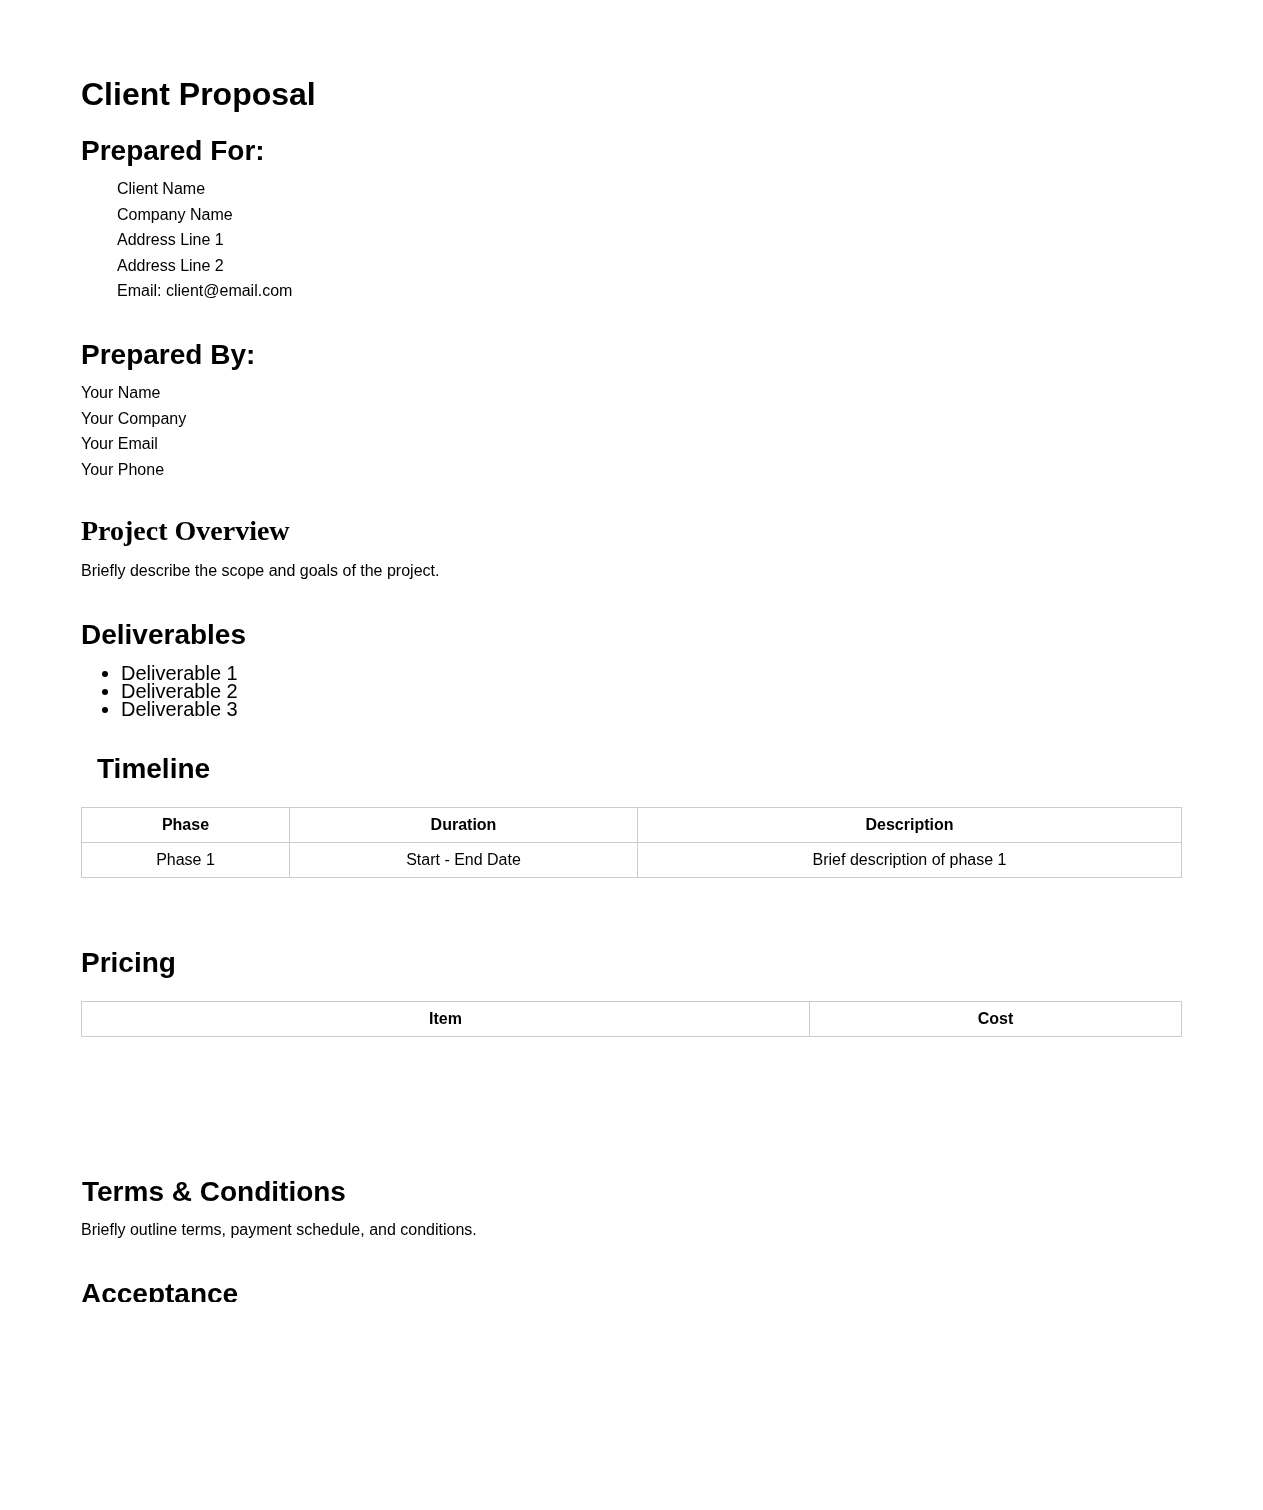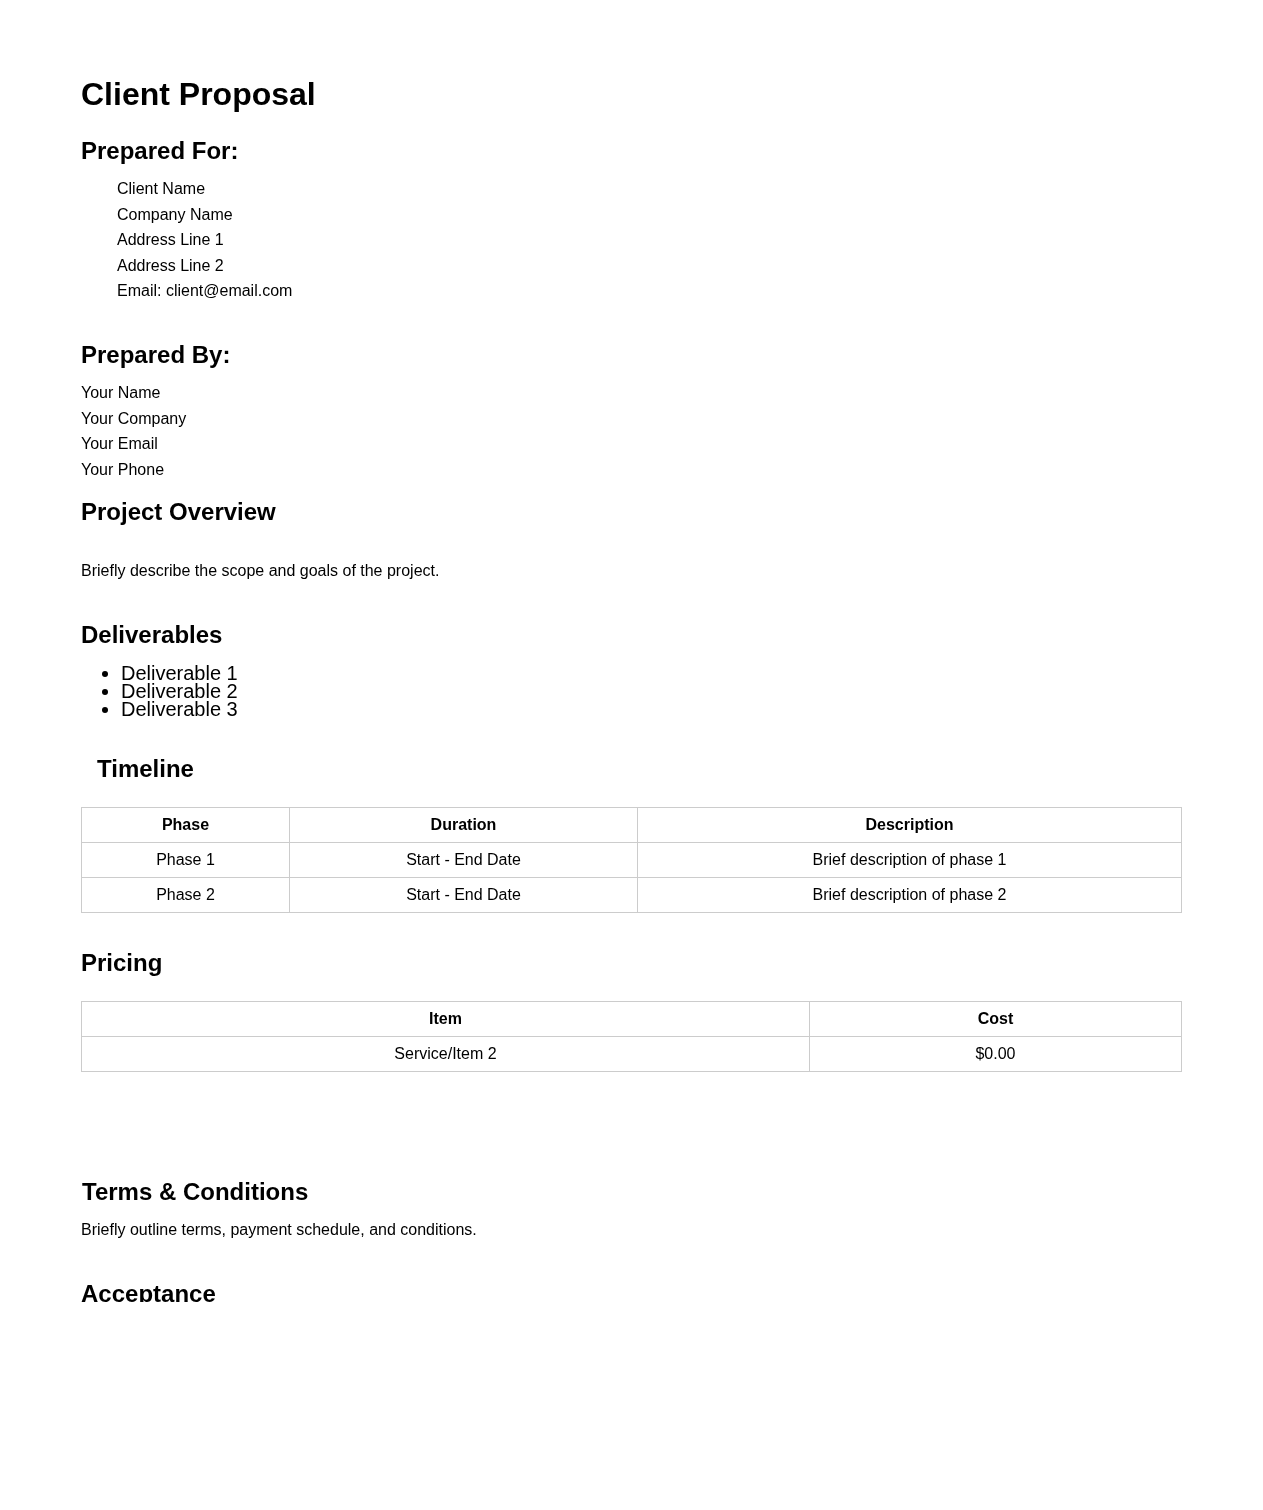--- a/index.html
+++ b/index.html
@@ -26,21 +26,21 @@
     position: absolute;
     margin: 0;
     font-size: 32px;
     font-weight: bold;
     line-height: 37px;
     white-space: nowrap;
   }
   h2 {
     position: absolute;
     margin: 0;
-    font-size: 24px;
+    font-size: 28px;
     font-weight: bold;
     line-height: 28px;
     white-space: nowrap;
   }
   .lines {
     position: absolute;
     margin: 0;
     font-size: 16px;
     line-height: 25.6px;
   }
@@ -96,21 +96,21 @@
   </div>
 
   <h2 style="left:0; top:341px;">Prepared By:</h2>
   <div class="lines" style="left:0; top:380px;">
     <div>Your Name</div>
     <div>Your Company</div>
     <div>Your Email</div>
     <div>Your Phone</div>
   </div>
 
-  <h2 style="left:0; top:498px;">Project Overview</h2>
+  <h2 style="left:0; top:517px;font-family:Liberation Serif, serif;">Project Overview</h2>
   <p class="para" style="left:0; top:558px;text-align:center;">Briefly describe the scope and goals of the project.</p>
 
   <h2 style="left:0; top:621px;">Deliverables</h2>
   <ul class="deliv" style="left:0; top:664px;">
     <li>Deliverable 1</li>
     <li>Deliverable 2</li>
     <li>Deliverable 3</li>
   </ul>
 
   <h2 style="left:16px; top:755px;text-align:center;">Timeline</h2>
@@ -126,45 +126,36 @@
         <th>Duration</th>
         <th>Description</th>
       </tr>
     </thead>
     <tbody>
       <tr>
         <td>Phase 1</td>
         <td>Start - End Date</td>
         <td>Brief description of phase 1</td>
       </tr>
-      <tr>
-        <td>Phase 2</td>
-        <td>Start - End Date</td>
-        <td>Brief description of phase 2</td>
-      </tr>
     </tbody>
   </table>
 
   <h2 style="left:0; top:949px;">Pricing</h2>
   <table class="grid" style="top:1001px;">
     <colgroup>
       <col style="width:728px">
       <col>
     </colgroup>
     <thead>
       <tr>
         <th>Item</th>
         <th>Cost</th>
       </tr>
     </thead>
     <tbody>
-      <tr>
-        <td>Service/Item 2</td>
-        <td>$0.00</td>
-      </tr>
     </tbody>
   </table>
 
   <h2 style="left:1px; top:1178px;">Terms &amp; Conditions</h2>
   <p class="para" style="left:0; top:1217px;">Briefly outline terms, payment schedule, and conditions.</p>
 
   <h2 style="left:0; top:1280px;">Acceptance</h2>
 
 </div>
 

